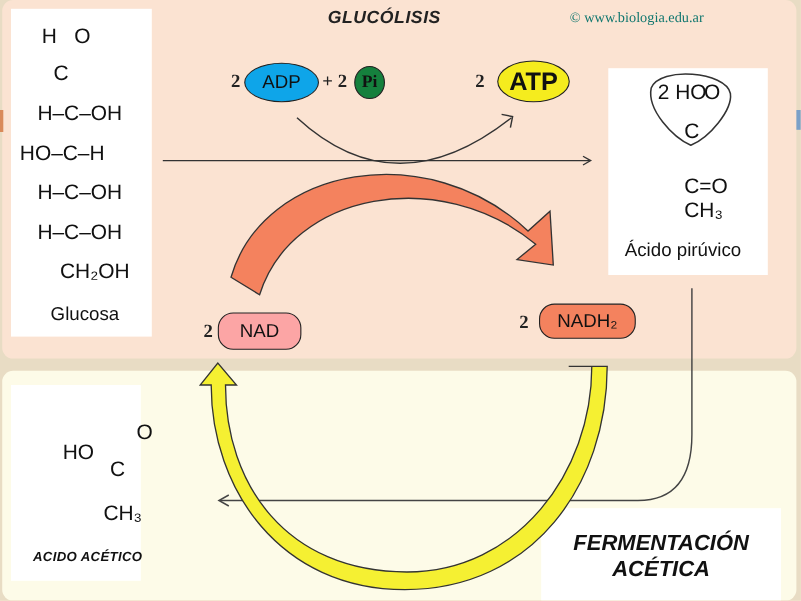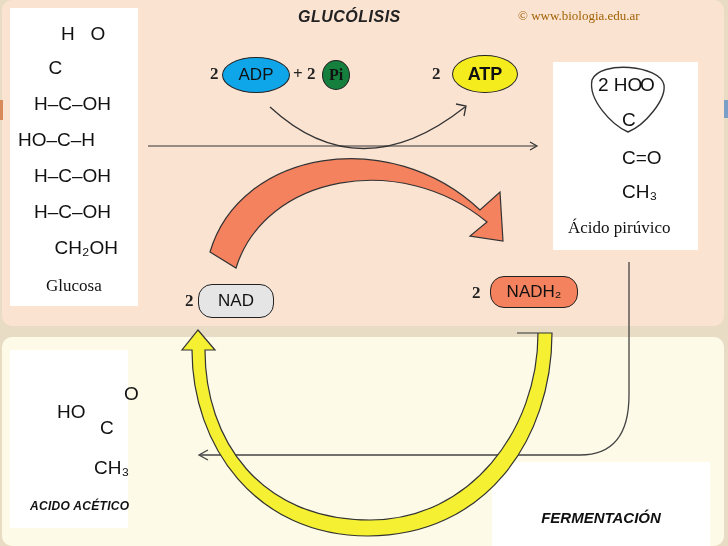--- a/index.html
+++ b/index.html
@@ -7,26 +7,26 @@
   .panel-top { position:absolute; left:2px; top:0; width:722px; height:326px; background:#fbe3d2; border-radius:10px; }
   .panel-bottom { position:absolute; left:2px; top:337px; width:722px; height:209px; background:#fdfbe8; border-radius:10px; }
   .side-tab-left { position:absolute; left:0; top:100px; width:3px; height:20px; background:#d98a5a; }
   .side-tab-right { position:absolute; right:0; top:100px; width:4px; height:18px; background:#7aa0c8; }
   .white-box { position:absolute; background:#ffffff; }
   .glucose-box { left:10px; top:8px; width:128px; height:298px; }
   .pyruvic-box { left:553px; top:62px; width:145px; height:188px; }
   .acetic-box { left:10px; top:350px; width:118px; height:178px; }
   .ferm-box { left:492px; top:462px; width:218px; height:84px; }
   .chem { position:absolute; font-family:"Liberation Sans", sans-serif; color:#111; font-size:19px; line-height:20px; white-space:pre; }
-  .label { position:absolute; font-family:Liberation Serif, serif; color:#111; font-size:17px; }
+  .label { position:absolute; font-family:Liberation Sans, sans-serif; color:#111; font-size:17px; }
   .title { position:absolute; left:298px; top:8px; font-size:16px; font-weight:bold; font-style:italic; color:#222; letter-spacing:0.5px; }
-  .copyright { position:absolute; left:518px; top:8px; font-size:13px; font-family:"Liberation Serif", serif; color:#a16207; }
+  .copyright { position:absolute; left:518px; top:8px; font-size:13px; font-family:"Liberation Serif", serif; color:#0f766e; }
   .num { position:absolute; font-family:"Liberation Serif", serif; font-weight:bold; font-size:17px; color:#222; }
   .pill { position:absolute; border:1.5px solid #222; text-align:center; font-family:"Liberation Sans", sans-serif; color:#111; }
-  .ferm-text { position:absolute; left:492px; top:506px; width:218px; text-align:center; font-size:15px; font-weight:bold; font-style:italic; color:#111; line-height:24px; }
+  .ferm-text { position:absolute; left:492px; top:482px; width:218px; text-align:center; font-size:20px; font-weight:bold; font-style:italic; color:#111; line-height:24px; }
   .acetic-label { position:absolute; left:30px; top:499px; font-size:12px; font-weight:bold; font-style:italic; color:#111; letter-spacing:0.3px;}
   svg.overlay { position:absolute; left:0; top:0; }
 </style>
 </head>
 <body>
 
 <div class="panel-top"></div>
 <div class="panel-bottom"></div>
 <div class="side-tab-left"></div>
 <div class="side-tab-right"></div>
@@ -50,49 +50,50 @@
   <path d="M210,252 C240,150 390,125 480,210 L500,192 L503,241 L470,236 L487,222 C400,150 265,175 236,268 Z" fill="#f4825e" stroke="#333" stroke-width="1.2"></path>
 
   <path d="M629,262 L629,395 Q629,455 580,455 L200,455" fill="none" stroke="#444" stroke-width="1.3"></path>
   <polyline points="208,450 199,455 208,460" fill="none" stroke="#444" stroke-width="1.3"></polyline>
 
   <path d="M517,333 L538,333 C538,430 470,520 370,520 C260,520 205,440 205,350 L215,350 L198,330 L182,350 L192,350 C192,445 255,536 368,536 C485,536 552,440 552,333 Z" fill="#f5f032" stroke="#333" stroke-width="1.2"></path>
 
   <path d="M592,80 C600,60 660,65 664,85 C666,100 645,125 628,132 C612,125 588,100 592,80 Z" fill="none" stroke="#333" stroke-width="1.4"></path>
 </svg>
 
-<div class="chem" style="left:38px;top:24px;margin-left:23px;">H   O</div>
+<div class="chem" style="left:38px;top:24px;">H   O</div>
 <div class="chem" style="left:38px;top:58px;">  C</div>
 <div class="chem" style="left:34px;top:94px;">H–C–OH</div>
 <div class="chem" style="left:18px;top:130px;text-align:center;">HO–C–H</div>
 <div class="chem" style="left:34px;top:166px;">H–C–OH</div>
 <div class="chem" style="left:34px;top:202px;">H–C–OH</div>
 <div class="chem" style="left:44px;top:238px;text-align:center;">  CH₂OH</div>
 <div class="label" style="left:46px;top:276px;">Glucosa</div>
 
 <div class="num" style="left:210px;top:64px;">2</div>
 <div class="pill" style="left:222px;top:57px;width:66px;height:34px;border-radius:50%;background:#0ea5e9;line-height:34px;font-size:17px;">ADP</div>
 <div class="num" style="left:293px;top:64px;">+ 2</div>
 <div class="pill" style="left:322px;top:60px;width:26px;height:28px;border-radius:50%;background:#15803d;line-height:28px;font-size:16px;font-weight:bold;font-family:'Liberation Serif',serif;">Pi</div>
 <div class="num" style="left:432px;top:64px;">2</div>
-<div class="pill" style="left:452px;top:55px;width:64px;height:36px;border-radius:50%;background:#f5ec1e;line-height:36px;font-size:18px;font-weight:bold;">ATP</div>
+<div class="pill" style="left:452px;top:55px;width:64px;height:36px;border-radius:50%;background:#f5ec1e;line-height:36px;font-size:23px;font-weight:bold;">ATP</div>
 
 <div class="chem" style="left:562px;top:75px;margin-left:36px;">2 HO</div>
 <div class="chem" style="left:640px;top:75px;">O</div>
 <div class="chem" style="left:622px;top:110px;">C</div>
-<div class="chem" style="left:622px;top:148px;">C=O</div>
+<div class="chem" style="left:622px;top:160px;">C=O</div>
 <div class="chem" style="left:622px;top:182px;">CH₃</div>
 <div class="label" style="left:568px;top:218px;">Ácido pirúvico</div>
 
 <div class="num" style="left:185px;top:291px;">2</div>
-<div class="pill" style="left:198px;top:284px;width:74px;height:32px;border-radius:14px;background:#e5e5e5;line-height:32px;font-size:17px;">NAD</div>
+<div class="pill" style="left:198px;top:284px;width:74px;height:32px;border-radius:14px;background:#fca5a5;line-height:32px;font-size:17px;">NAD</div>
 <div class="num" style="left:472px;top:283px;">2</div>
 <div class="pill" style="left:490px;top:276px;width:86px;height:30px;border-radius:14px;background:#f4825e;line-height:30px;font-size:17px;">NADH₂</div>
 
 <div class="chem" style="left:57px;top:402px;">HO</div>
 <div class="chem" style="left:124px;top:384px;">O</div>
 <div class="chem" style="left:100px;top:418px;">C</div>
 <div class="chem" style="left:94px;top:458px;">CH₃</div>
 <div class="acetic-label">ACIDO ACÉTICO</div>
 
 <div class="ferm-text">
   <div>FERMENTACIÓN</div>
+  <div>ACÉTICA</div>
 </div>
 
 </body></html>

